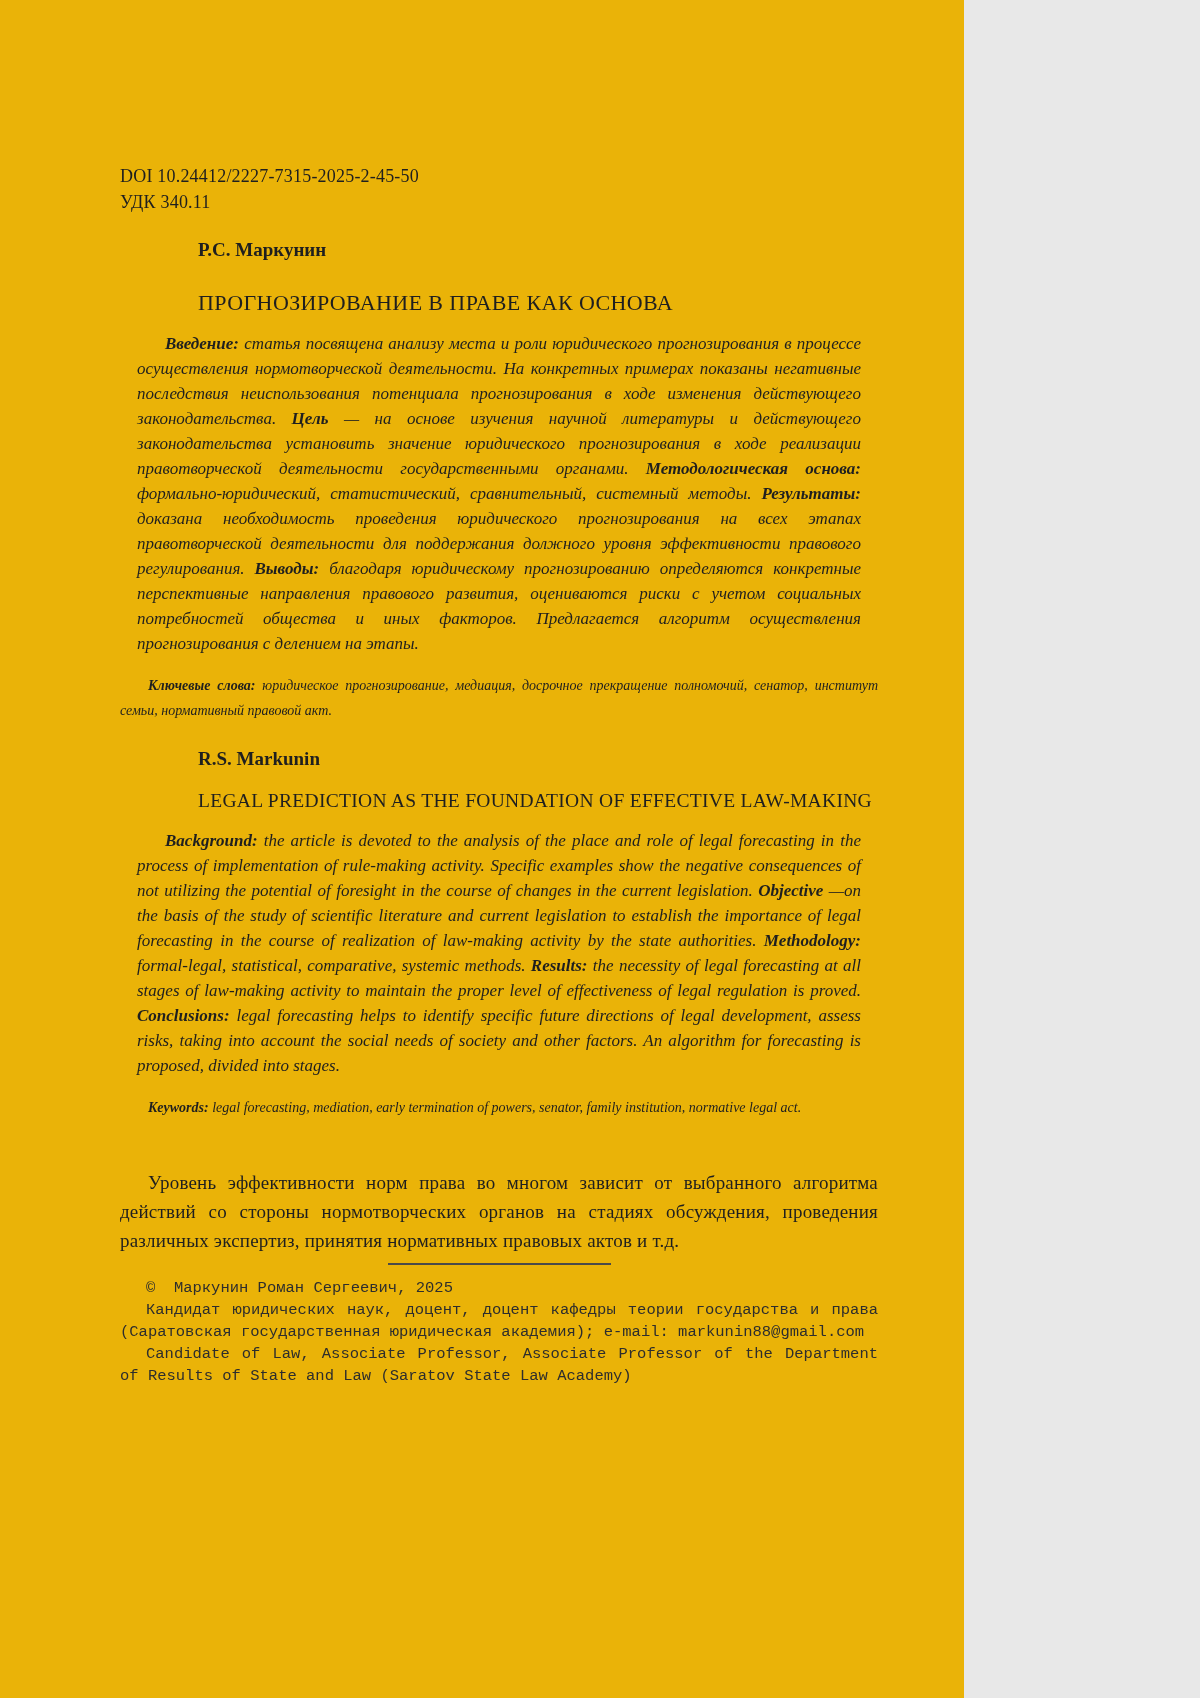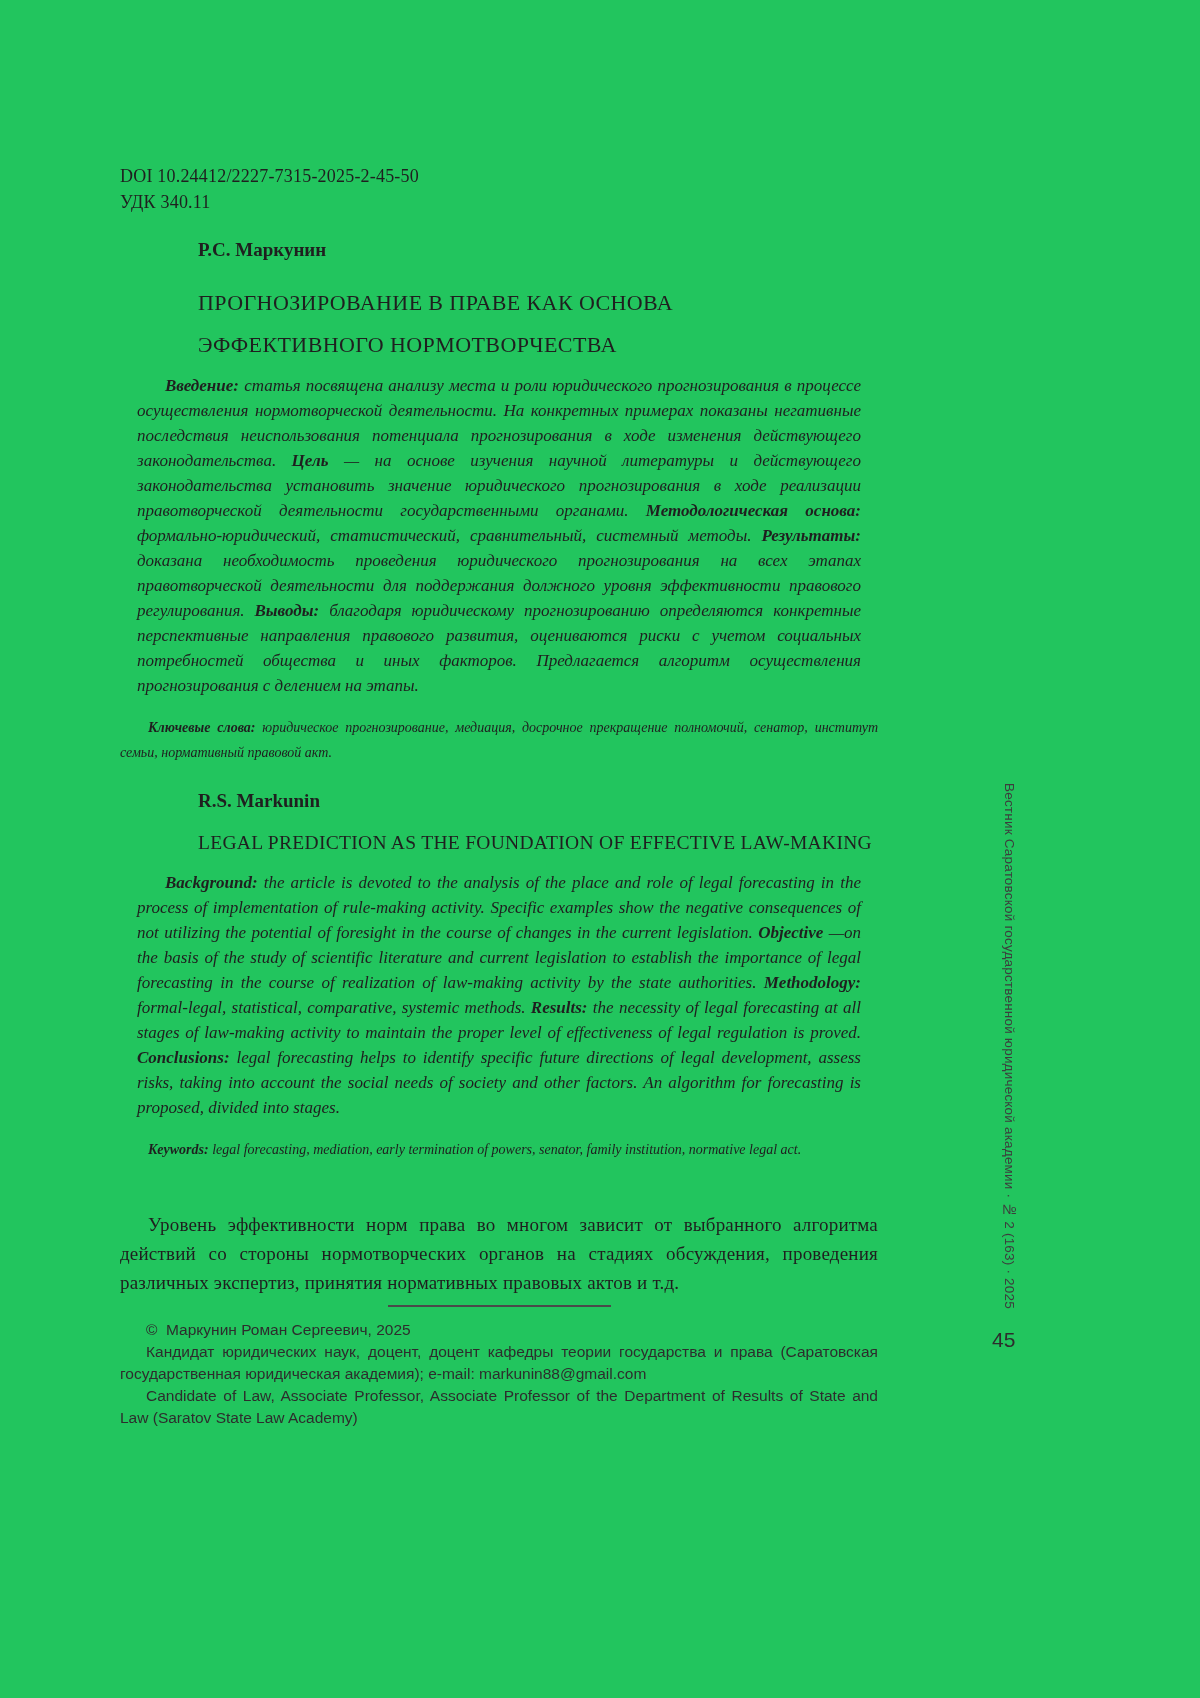--- a/index.html
+++ b/index.html
@@ -1,20 +1,20 @@
 <!DOCTYPE html>
 <html><head>
 <meta charset="utf-8">
 <style>
   html, body { margin: 0; padding: 0; background: #e8e8e8; }
   .page {
     position: relative;
-    width: 1200px;
+    width: 964px;
     height: 1698px;
-    background: #22c55e;
+    background: #eab308;
     font-family: "Liberation Serif", "DejaVu Serif", serif;
     color: #1f1f1f;
     overflow: hidden;
   }
   .content {
     position: absolute;
     left: 120px;
     top: 163px;
     width: 758px;
   }
@@ -83,21 +83,21 @@
   }
   .footnote-rule {
     margin-top: 8px;
     width: 223px;
     height: 0;
     border: none;
     border-top: 2px solid #4a4a4a;
   }
   .footnotes {
     margin-top: 12px;
-    font-family: Liberation Sans, sans-serif;
+    font-family: Liberation Mono, monospace;
     font-size: 15.5px;
     line-height: 22px;
     color: #2d2d2d;
   }
   .footnotes p {
     margin: 0;
     text-indent: 26px;
     text-align: justify;
   }
   .sidebar-vertical {
@@ -126,21 +126,20 @@
 <div class="page">
   <main class="content">
 
     <div class="doi-line">DOI 10.24412/2227-7315-2025-2-45-50</div>
     <div class="udk-line">УДК 340.11</div>
 
     <div class="author-name">Р.С. Маркунин</div>
 
     <div class="article-title-ru">
       <div>ПРОГНОЗИРОВАНИЕ В ПРАВЕ КАК ОСНОВА</div>
-      <div>ЭФФЕКТИВНОГО НОРМОТВОРЧЕСТВА</div>
     </div>
 
     <p class="abstract"><span class="seg-bold">Введение: </span><span>статья посвящена анализу места и роли юридического прогнозирования в процессе осуществления нормотворческой деятельности. На конкретных примерах показаны негативные последствия неиспользования потенциала прогнозирования в ходе изменения действующего законодательства. </span><span class="seg-bold">Цель</span><span> — на основе изучения научной литературы и действующего законодательства установить значение юридического прогнозирования в ходе реализации правотворческой деятельности государственными органами. </span><span class="seg-bold">Методологическая основа: </span><span>формально-юридический, статистический, сравнительный, системный методы. </span><span class="seg-bold">Результаты: </span><span>доказана необходимость проведения юридического прогнозирования на всех этапах правотворческой деятельности для поддержания должного уровня эффективности правового регулирования. </span><span class="seg-bold">Выводы: </span><span>благодаря юридическому прогнозированию определяются конкретные перспективные направления правового развития, оцениваются риски с учетом социальных потребностей общества и иных факторов. Предлагается алгоритм осуществления прогнозирования с делением на этапы.</span></p>
     <p class="keywords"><span class="seg-bold">Ключевые слова: </span><span>юридическое прогнозирование, медиация, досрочное прекращение полномочий, сенатор, институт семьи, нормативный правовой акт.</span></p>
 
     <div class="author-name-en">R.S. Markunin</div>
     <div class="article-title-en">LEGAL PREDICTION AS THE FOUNDATION OF EFFECTIVE LAW-MAKING</div>
 
     <p class="abstract abstract-en"><span class="seg-bold">Background: </span><span>the article is devoted to the analysis of the place and role of legal forecasting in the process of implementation of rule-making activity. Specific examples show the negative consequences of not utilizing the potential of foresight in the course of changes in the current legislation. </span><span class="seg-bold">Objective </span><span>—on the basis of the study of scientific literature and current legislation to establish the importance of legal forecasting in the course of realization of law-making activity by the state authorities. </span><span class="seg-bold">Methodology: </span><span>formal-legal, statistical, comparative, systemic methods. </span><span class="seg-bold">Results: </span><span>the necessity of legal forecasting at all stages of law-making activity to maintain the proper level of effectiveness of legal regulation is proved. </span><span class="seg-bold">Conclusions: </span><span>legal forecasting helps to identify specific future directions of legal development, assess risks, taking into account the social needs of society and other factors. An algorithm for forecasting is proposed, divided into stages.</span></p>
     <p class="keywords"><span class="seg-bold">Keywords: </span><span>legal forecasting, mediation, early termination of powers, senator, family institution, normative legal act.</span></p>

